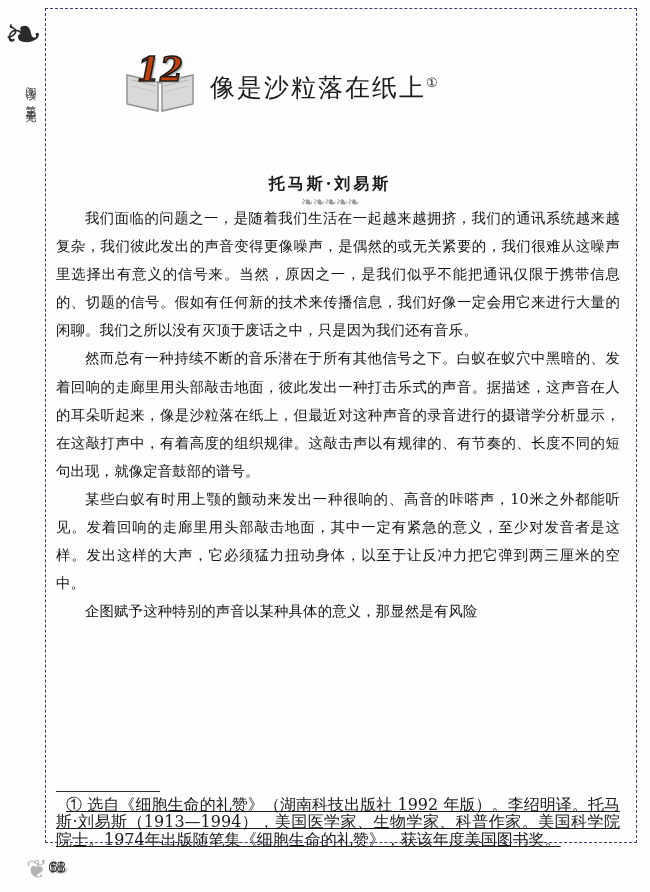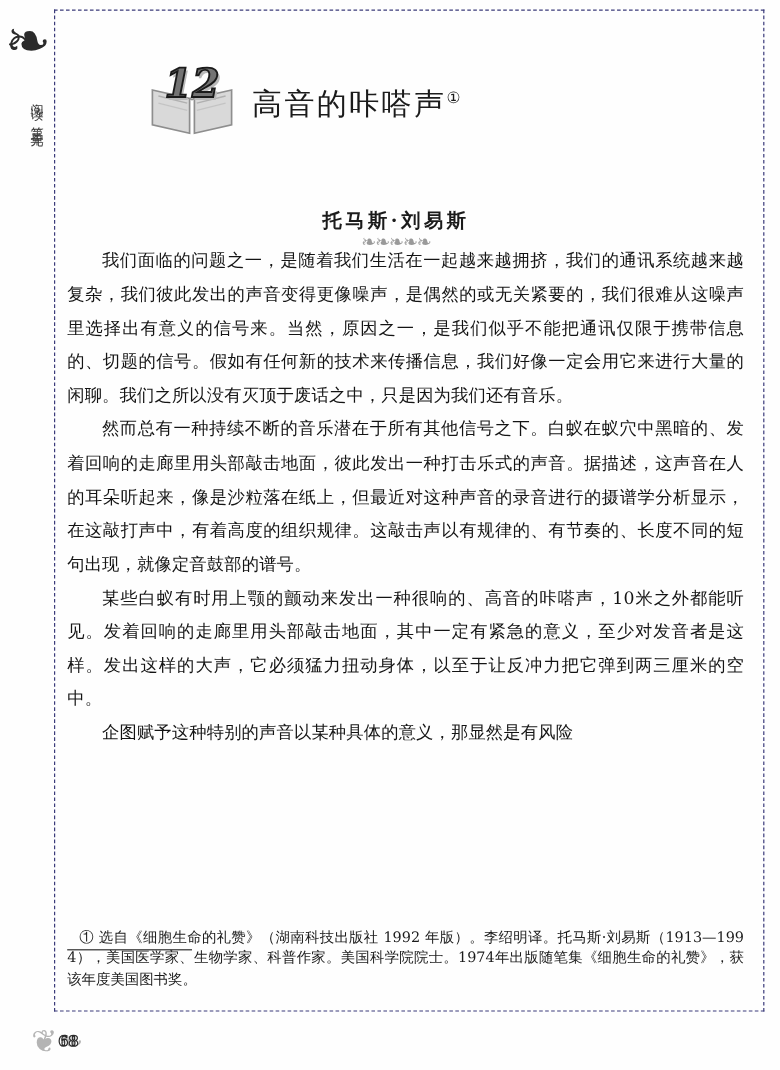--- a/index.html
+++ b/index.html
@@ -70,21 +70,21 @@
   #chapter-number {
     position: absolute;
     left: 0; top: 0;
     width: 76px;
     text-align: center;
     font-family: "DejaVu Serif", "Liberation Serif", serif;
     font-weight: bold;
     font-style: italic;
     font-size: 33px;
     line-height: 36px;
-    color: #737373;
+    color: #c2410c;
     -webkit-text-stroke: 1.6px #1a1a1a;
     text-shadow: 2px 2px 0 #b9b9b9;
   }
 
   
   #article-title {
     position: absolute;
     left: 210px; top: 66px;
     width: 340px;
     font-family: "DejaVu Serif", "Liberation Serif", serif;
@@ -147,30 +147,31 @@
   
   #footnote-rule {
     position: absolute;
     left: 56px; top: 791px;
     width: 104px;
     height: 0;
     border-top: 1px solid #2e2e2e;
   }
   #footnote {
     position: absolute;
-    left: 56px; top: 773px;
+    left: 56px; top: 796px;
     width: 564px;
     font-family: "DejaVu Serif", "Liberation Serif", serif;
-    font-size: 12px;
+    font-size: 16px;
     line-height: 17.4px;
     color: #1b1b1b;
     text-align: justify;
     text-align-last: left;
     text-indent: 10px;
     word-break: break-all;
+    text-decoration: underline;
   }
 
   
   #page-number-group {
     position: absolute;
     left: 26px; top: 852px;
     width: 70px; height: 34px;
   }
   #page-number-ornament {
     position: absolute;
@@ -213,21 +214,21 @@
       <path d="M36 16 L38 17 L40 16" fill="none" stroke="#8e8e8e" stroke-width="1.4"></path>
       <path d="M10 14 L34 20" fill="none" stroke="#b0b0b0" stroke-width="1.1"></path>
       <path d="M42 20 L66 14" fill="none" stroke="#b0b0b0" stroke-width="1.1"></path>
       <path d="M10 20 L34 26" fill="none" stroke="#c4c4c4" stroke-width="1"></path>
       <path d="M42 26 L66 20" fill="none" stroke="#c4c4c4" stroke-width="1"></path>
     </svg>
     <div id="chapter-number">12</div>
   </div>
 
   <div id="article-title">
-    <span>高音的咔嗒声</span><span class="fn-mark">①</span>
+    <span>像是沙粒落在纸上</span><span class="fn-mark">①</span>
   </div>
 
   <div id="author-block">
     <div id="author-name">托马斯·刘易斯</div>
     <div id="author-ornament">❧❧❧❧❧</div>
   </div>
 
   <div id="body-text">
     <p>我们面临的问题之一，是随着我们生活在一起越来越拥挤，我们的通讯系统越来越复杂，我们彼此发出的声音变得更像噪声，是偶然的或无关紧要的，我们很难从这噪声里选择出有意义的信号来。当然，原因之一，是我们似乎不能把通讯仅限于携带信息的、切题的信号。假如有任何新的技术来传播信息，我们好像一定会用它来进行大量的闲聊。我们之所以没有灭顶于废话之中，只是因为我们还有音乐。</p>
     <p>然而总有一种持续不断的音乐潜在于所有其他信号之下。白蚁在蚁穴中黑暗的、发着回响的走廊里用头部敲击地面，彼此发出一种打击乐式的声音。据描述，这声音在人的耳朵听起来，像是沙粒落在纸上，但最近对这种声音的录音进行的摄谱学分析显示，在这敲打声中，有着高度的组织规律。这敲击声以有规律的、有节奏的、长度不同的短句出现，就像定音鼓部的谱号。</p>

